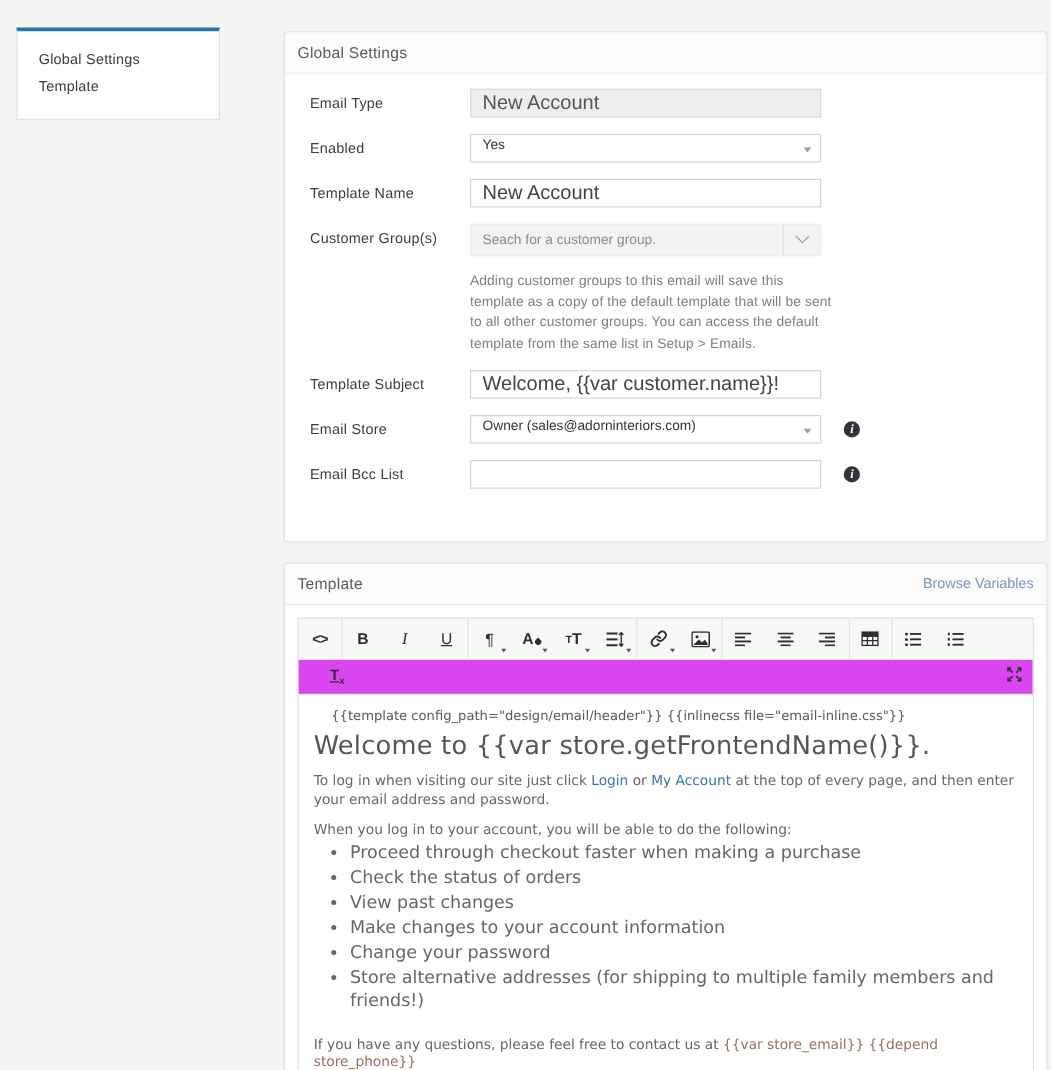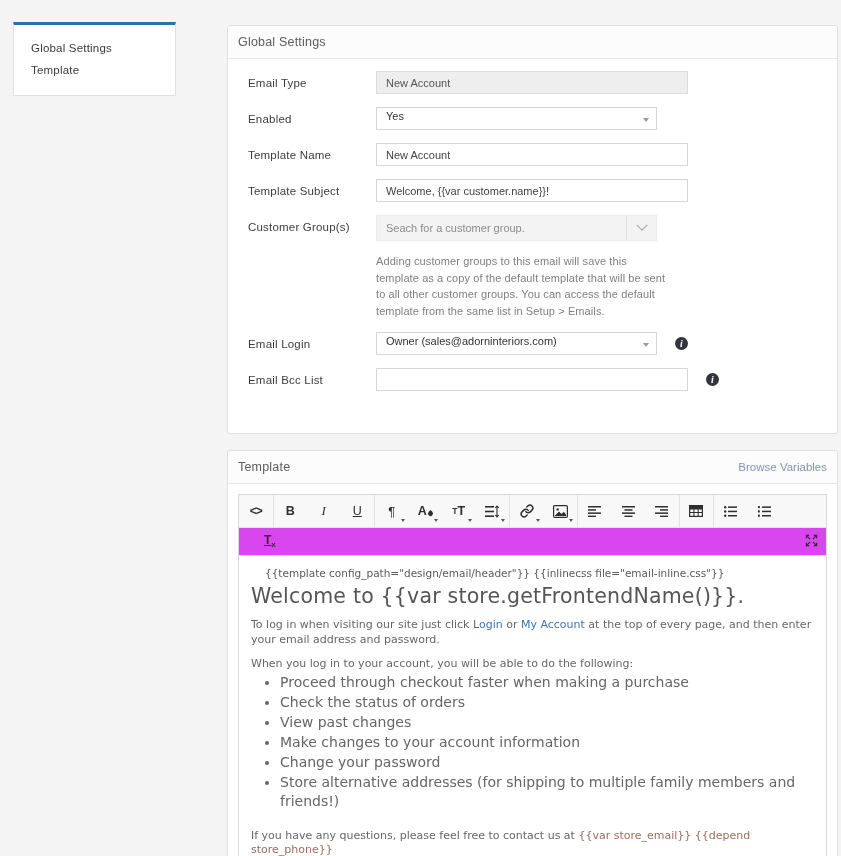--- a/index.html
+++ b/index.html
@@ -35,22 +35,22 @@
   
   .form { padding: 12px 0 42px 0; }
   .form-row { display: flex; align-items: center; margin-bottom: 13px; }
   .form-row.top-align { align-items: flex-start; }
   .form-label {
     width: 148px; padding-left: 20px; font-size: 11.5px; color: #3d3d3d;
     flex: 0 0 148px; letter-spacing: .2px;
   }
   .top-align .form-label { padding-top: 6px; }
   .text-input {
-    width: 312px; height: 23px; border: 1px solid #d6d6d6; background: #fff;
-    font-size: 11px; color: #444; padding: 0 9px;
+    width: 281px; height: 23px; border: 1px solid #d6d6d6; background: #fff;
+    font-size: 16px; color: #444; padding: 0 9px;
     font-family: "Liberation Sans", sans-serif; outline: none;
   }
   .text-input.readonly { background: #eeeeee; border-color: #dcdcdc; color: #555; }
   .select-box {
     width: 281px; height: 23px; border: 1px solid #d6d6d6; background: #fff;
     font-size: 11px; color: #333; padding: 0 18px 6px 9px; position: relative;
     display: flex; align-items: center; cursor: pointer;
   }
   .select-box::after {
     content: ""; position: absolute; right: 7px; top: 10px;
@@ -162,40 +162,40 @@
         <div class="select-box">
           <span>Yes</span>
         </div>
       </div>
 
       <div class="form-row">
         <div class="form-label">Template Name</div>
         <input class="text-input" value="New Account" style="">
       </div>
 
-      <div class="form-row">
-        <div class="form-label">Template Subject</div>
-        <input class="text-input" value="Welcome, {{var customer.name}}!" style="">
-      </div>
-
       <div class="form-row top-align">
         <div class="form-label">Customer Group(s)</div>
         <div>
           <div class="cg-field">
             <input class="cg-input" placeholder="Seach for a customer group." style="">
             <div class="cg-caret">
               <div class="chev"></div>
             </div>
           </div>
           <div class="help-text">Adding customer groups to this email will save this template as a copy of the default template that will be sent to all other customer groups. You can access the default template from the same list in Setup &gt; Emails.</div>
         </div>
       </div>
 
       <div class="form-row">
-        <div class="form-label">Email Login</div>
+        <div class="form-label">Template Subject</div>
+        <input class="text-input" value="Welcome, {{var customer.name}}!" style="">
+      </div>
+
+      <div class="form-row">
+        <div class="form-label">Email Store</div>
         <div class="select-box">
           <span>Owner (sales@adorninteriors.com)</span>
         </div>
         <div class="info-icon">i</div>
       </div>
 
       <div class="form-row" style="margin-bottom:0">
         <div class="form-label">Email Bcc List</div>
         <input class="text-input" value="" style="">
         <div class="info-icon">i</div>

